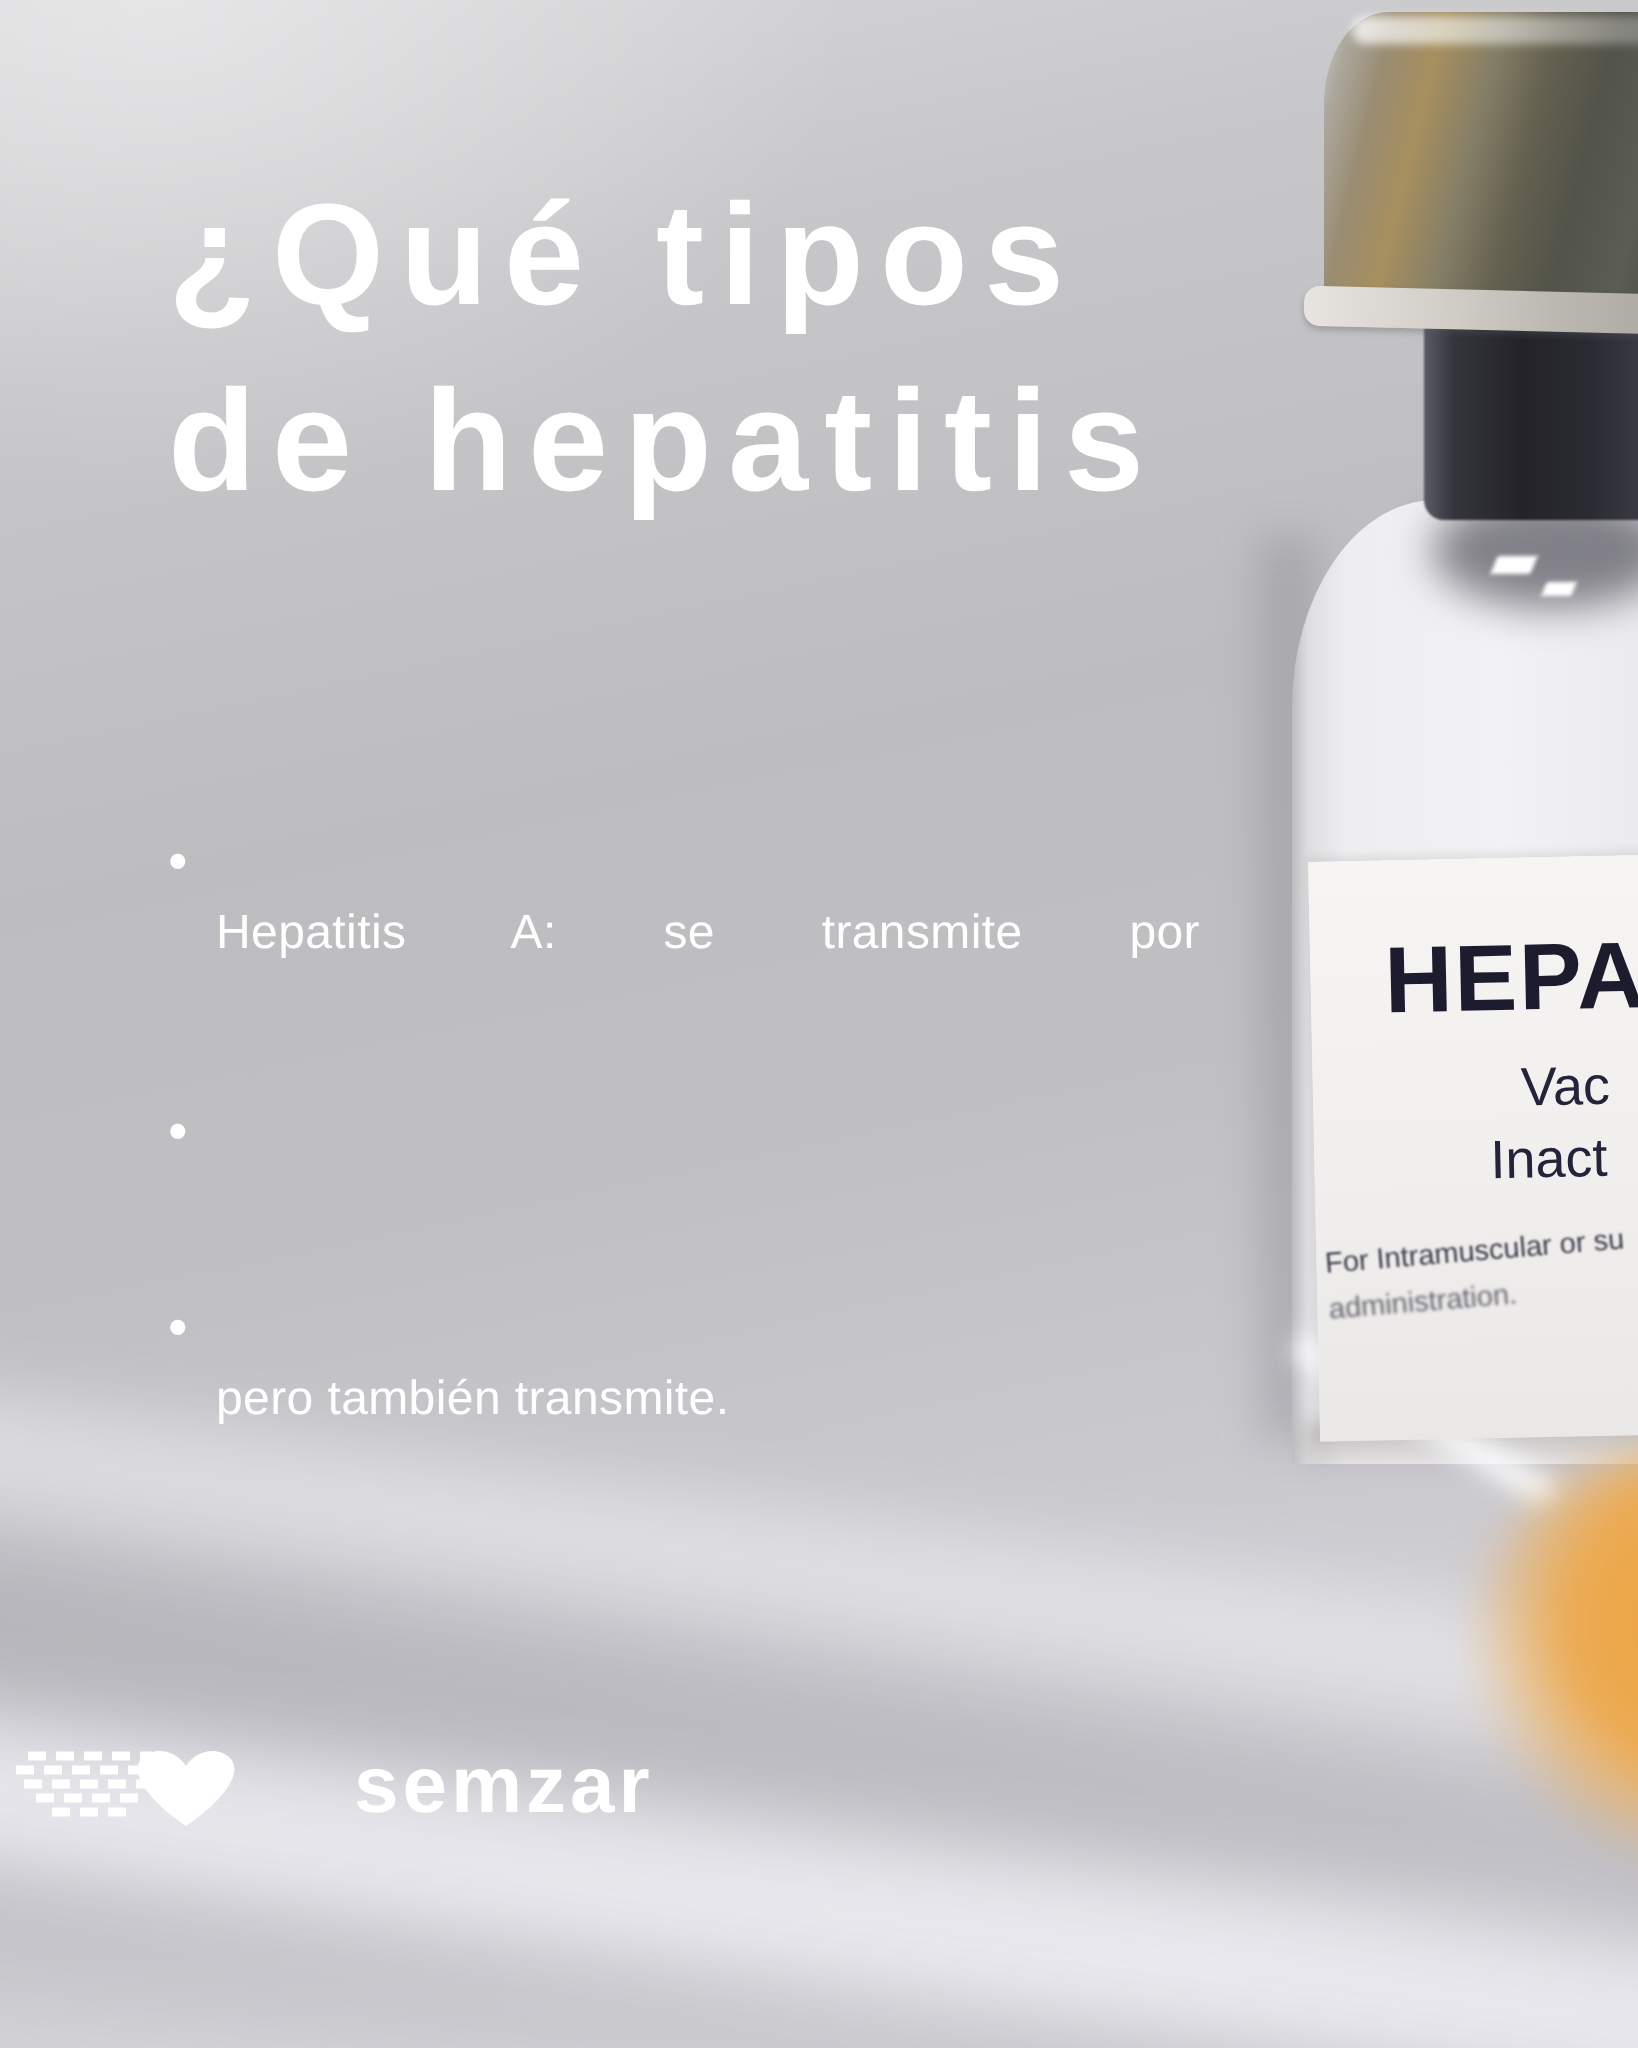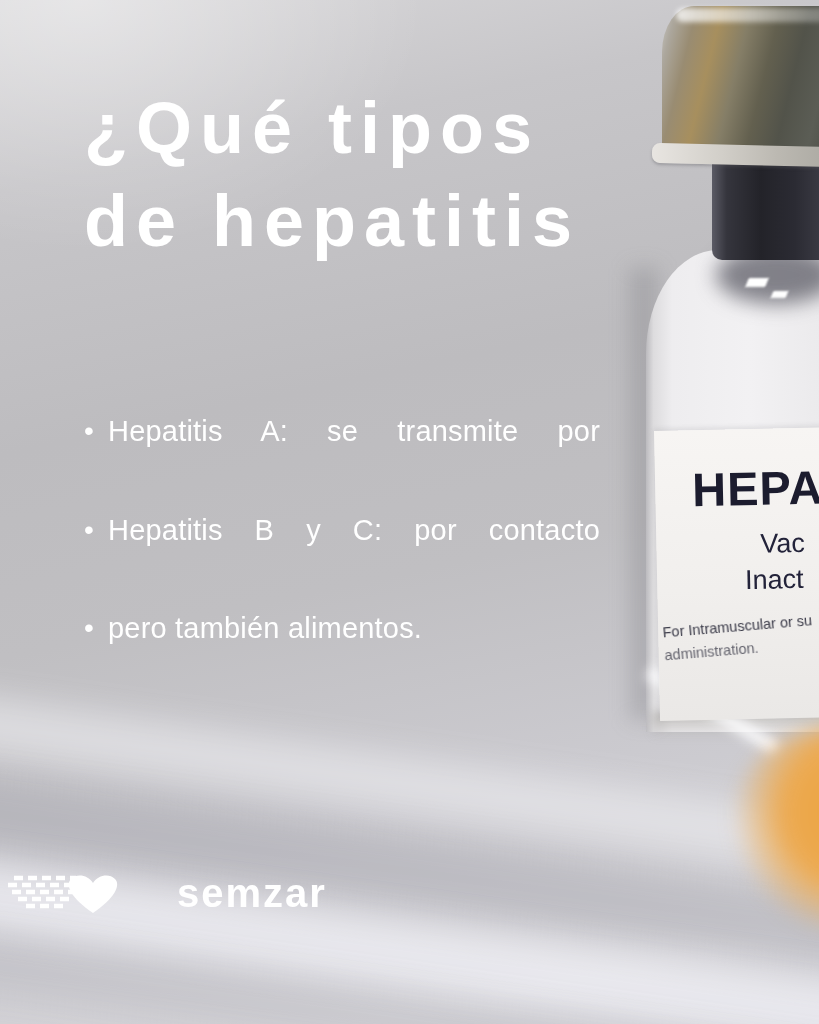--- a/index.html
+++ b/index.html
@@ -69,21 +69,21 @@
     background:radial-gradient(circle at 58% 42%,#eca23a 0%,#ecaa52 42%,rgba(236,178,104,0) 72%);
     filter:blur(9px);}
 
   
   .title{position:absolute;left:84px;top:82px;margin:0;
     color:#ffffff;font-size:72px;font-weight:700;line-height:93px;letter-spacing:8px;white-space:nowrap;}
   .title .tline{display:block;}
   .bullets{position:absolute;left:84px;top:408px;width:530px;color:#fff;}
   .bullet{display:flex;margin-bottom:52px;}
   .marker{width:24px;flex:0 0 24px;font-size:28px;line-height:46.5px;}
-  .blines{width:492px;font-size:29px;line-height:46.5px;letter-spacing:.2px;}
+  .blines{width:492px;font-size:24px;line-height:46.5px;letter-spacing:.2px;margin-top:36px;}
   .jline{text-align:justify;text-align-last:justify;}
   .lline{text-align:left;}
 
   
   .logo{position:absolute;left:0;right:0;top:872px;display:flex;flex-direction:row;align-items:center;}
   .logo svg{display:block;margin-right:51px;}
   .wordmark{color:#fff;font-size:40px;font-weight:700;letter-spacing:2px;line-height:38px;
     text-transform:lowercase;margin-top:0;}
 </style>
 </head>
@@ -127,27 +127,26 @@
   <div class="bullets">
     <div class="bullet">
       <span class="marker">•</span>
       <div class="blines">
         <div class="jline">Hepatitis A: se transmite por</div>
       </div>
     </div>
     <div class="bullet">
       <span class="marker">•</span>
       <div class="blines">
-        <div class="jline">Hepatitis B y C: por contacto</div>
       </div>
     </div>
     <div class="bullet">
       <span class="marker">•</span>
       <div class="blines">
-        <div class="lline">pero también alimentos.</div>
+        <div class="lline">pero también transmite.</div>
       </div>
     </div>
   </div>
 
   <div class="logo">
     <svg width="126" height="42" viewBox="0 0 126 42" aria-hidden="true">
       <g stroke="#ffffff" stroke-width="4.6" stroke-dasharray="9 5" stroke-linecap="butt">
         <line x1="14" y1="6" x2="76" y2="6"></line>
         <line x1="8" y1="13" x2="76" y2="13"></line>
         <line x1="12" y1="20" x2="74" y2="20"></line>

